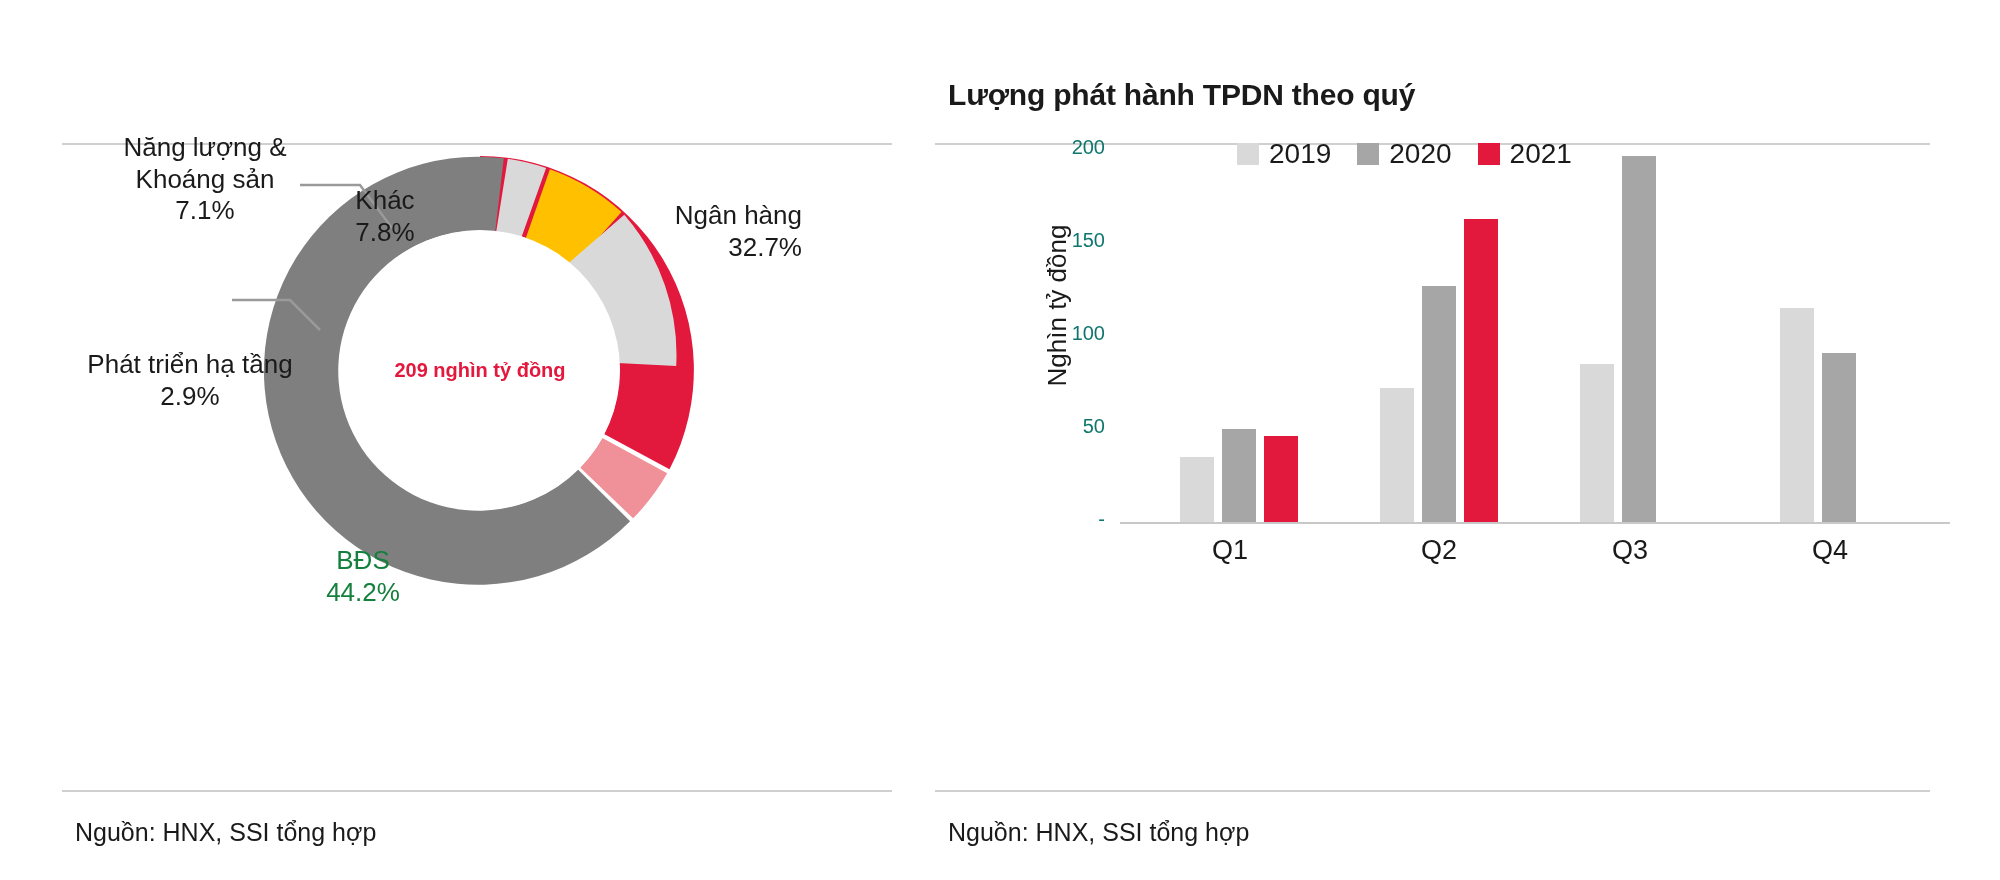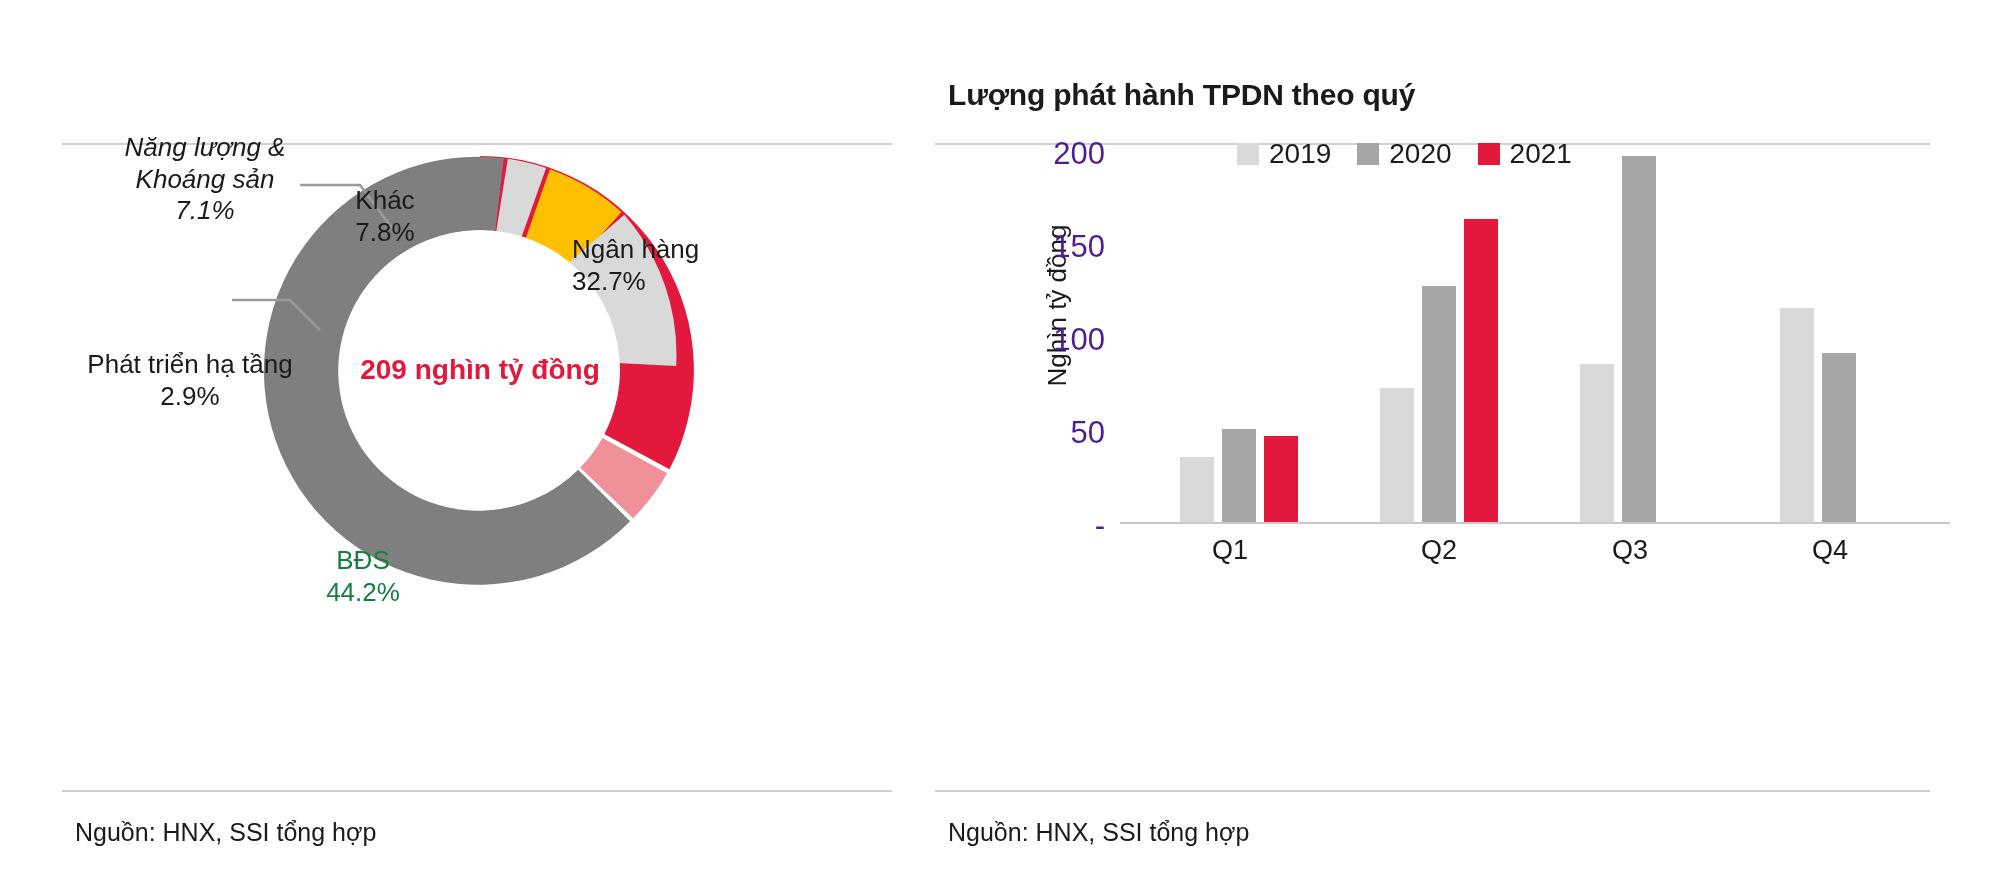--- a/index.html
+++ b/index.html
@@ -40,56 +40,56 @@
   
   .donut-wrap { position:absolute; left:240px; top:130px; width:480px; height:480px; }
   .donut-svg { display:block; }
   .center-label {
     position:absolute;
     left:0; top:0; width:480px; height:480px;
     display:flex; align-items:center; justify-content:center;
     pointer-events:none;
   }
   .center-label span {
-    font-size:28px;
+    font-size:20px;
     font-weight:bold;
     color:#E3183D;
     white-space:nowrap;
   }
 
   .slice-label {
     position:absolute;
     font-size:26px;
     line-height:1.22;
     color:#1a1a1a;
     white-space:nowrap;
   }
   .slice-label.inside { color:#15803d; }
   .slice-label.ta-c { text-align:center; }
-  .slice-label.ta-l { text-align:left;margin-top:34px; }
+  .slice-label.ta-l { text-align:right; }
 
   
   .bars-wrap { position:absolute; left:15px; top:120px; width:1010px; height:480px; }
   .ylabel {
     position:absolute;
     left:-18px; top:170px;
     width:200px;
     transform:rotate(-90deg);
     transform-origin:center center;
     text-align:center;
     font-size:26px;
     color:#1a1a1a;
     white-space:nowrap;
   }
   .ytick {
     position:absolute;
     width:70px;
     text-align:right;
-    font-size:31px;
-    color:#4c1d95;
+    font-size:20px;
+    color:#0f766e;
   }
   .plot {
     position:absolute;
     left:145px; top:30px;
     width:820px; height:372px;
   }
   .axis-line {
     position:absolute;
     left:145px;
     width:830px;
@@ -157,21 +157,21 @@
       <div class="center-label">
         <span>209 nghìn tỷ đồng</span>
       </div>
     </div>
 
     <svg style="position:absolute; left:0; top:0; width:960px; height:880px; pointer-events:none;">
       <polyline points="300,185 360,185 392,228" fill="none" stroke="#9a9a9a" stroke-width="2.5"></polyline>
       <polyline points="232,300 290,300 320,330" fill="none" stroke="#9a9a9a" stroke-width="2.5"></polyline>
     </svg>
 
-    <div class="slice-label ta-c" style="left:85px; top:132px; width:240px;font-style:italic;">
+    <div class="slice-label ta-c" style="left:85px; top:132px; width:240px;">
       <div>Năng lượng &amp;</div>
       <div>Khoáng sản</div>
       <div>7.1%</div>
     </div>
 
     <div class="slice-label ta-c" style="left:40px; top:337px; width:300px;margin-top:12px;">
       <div>Phát triển hạ tầng</div>
       <div>2.9%</div>
     </div>
 

